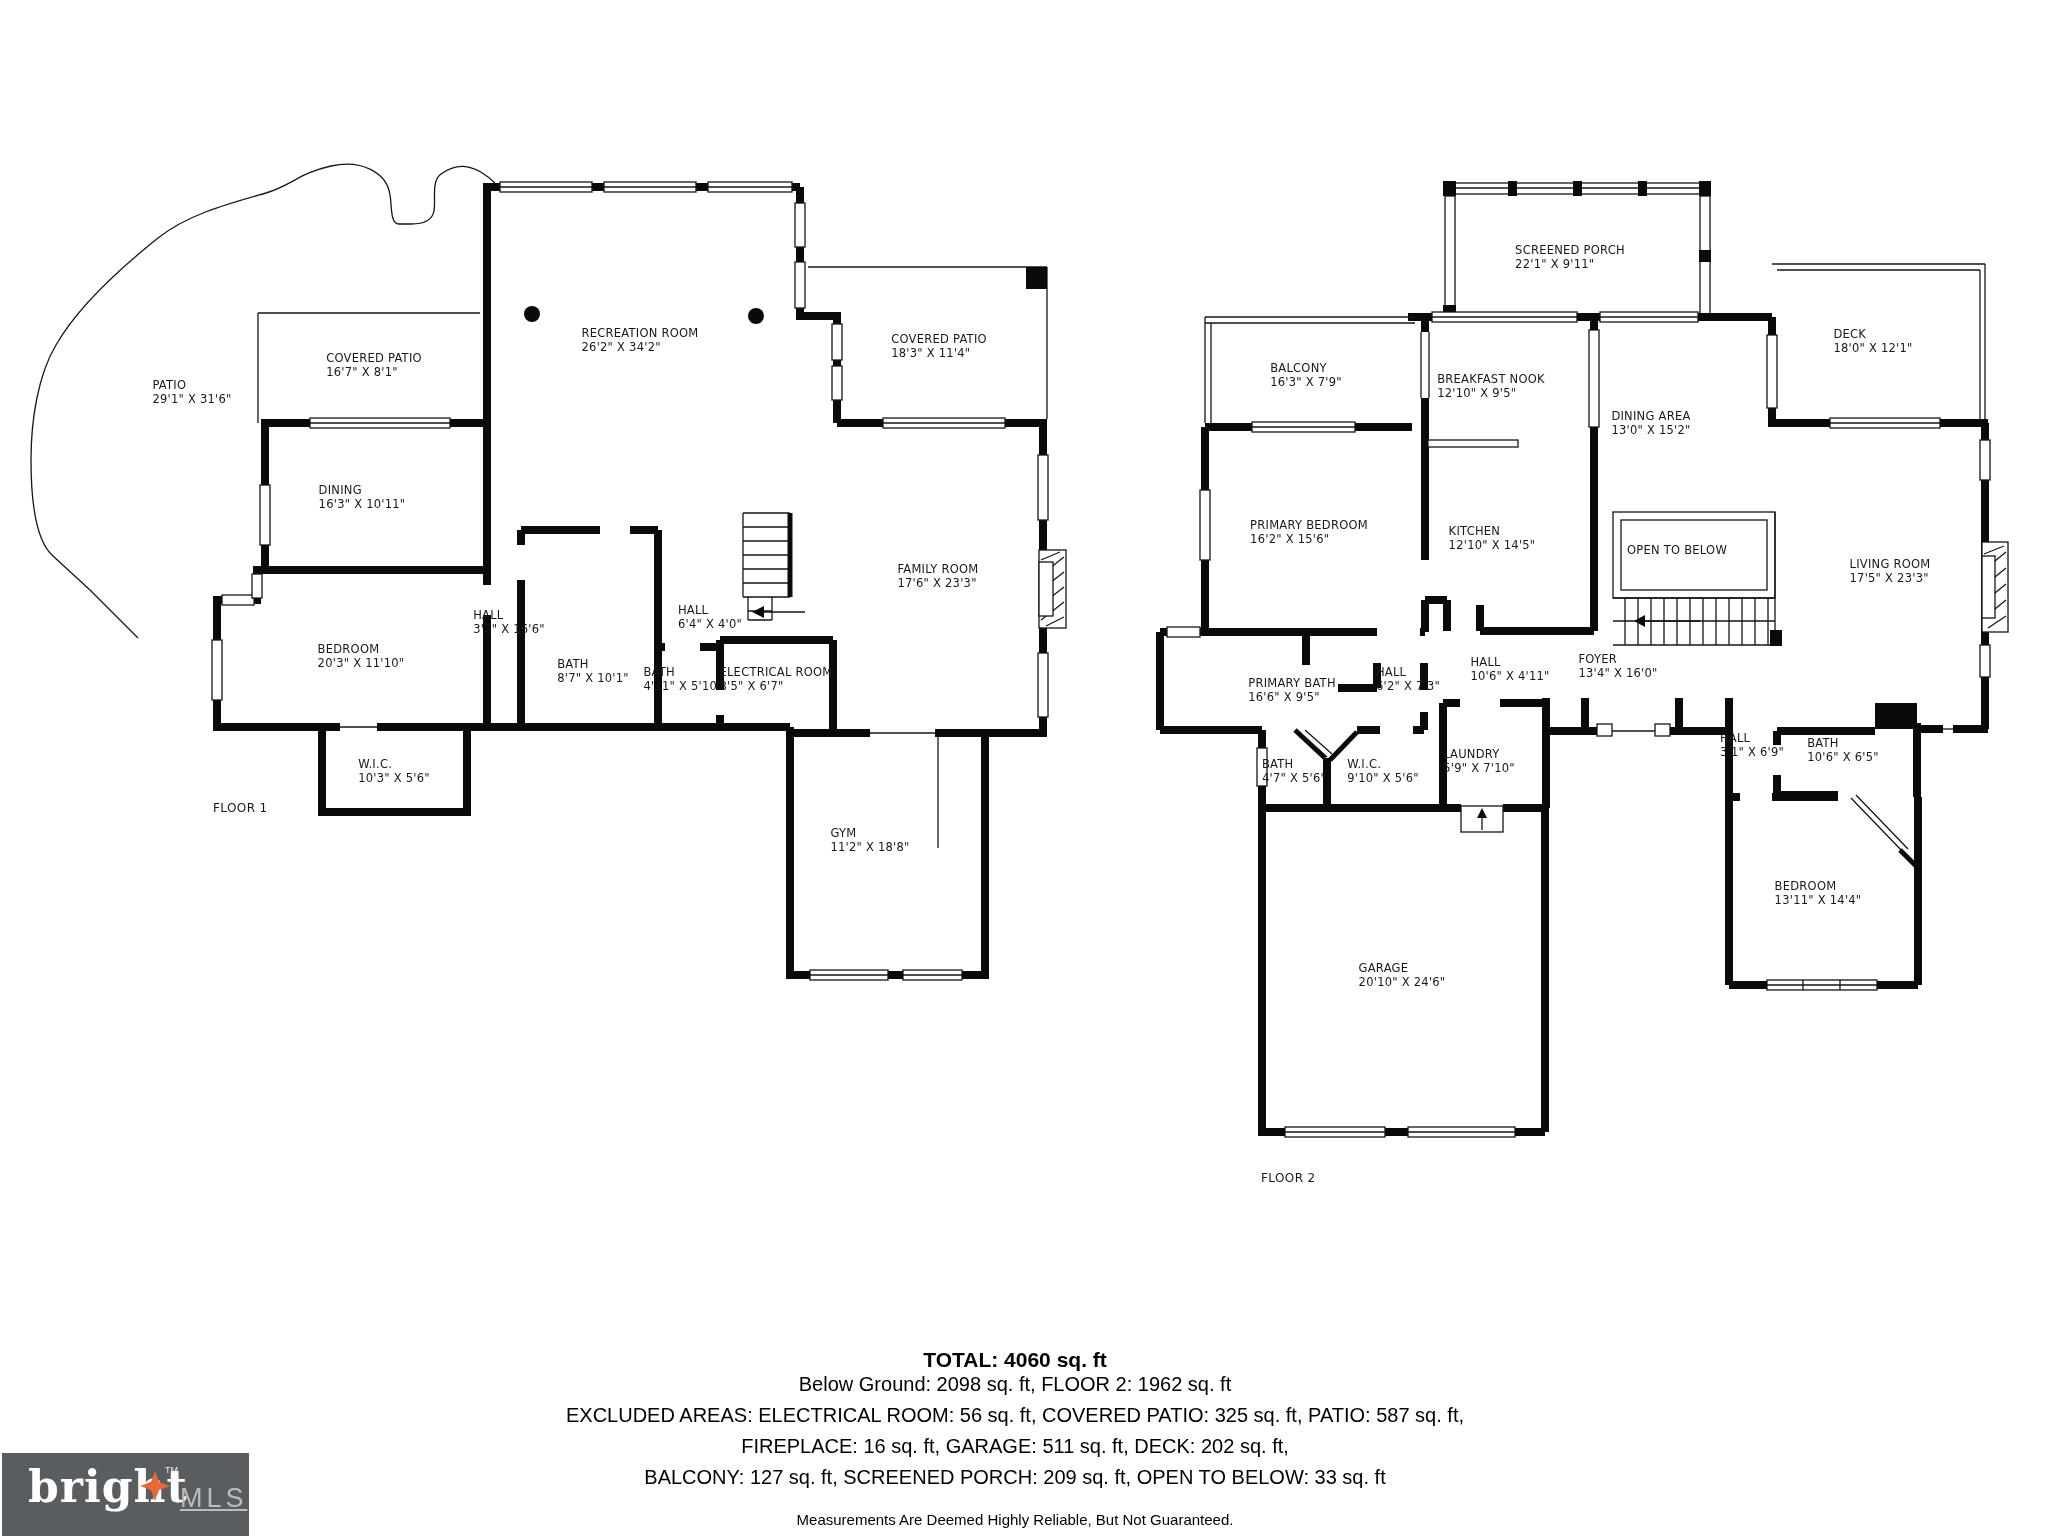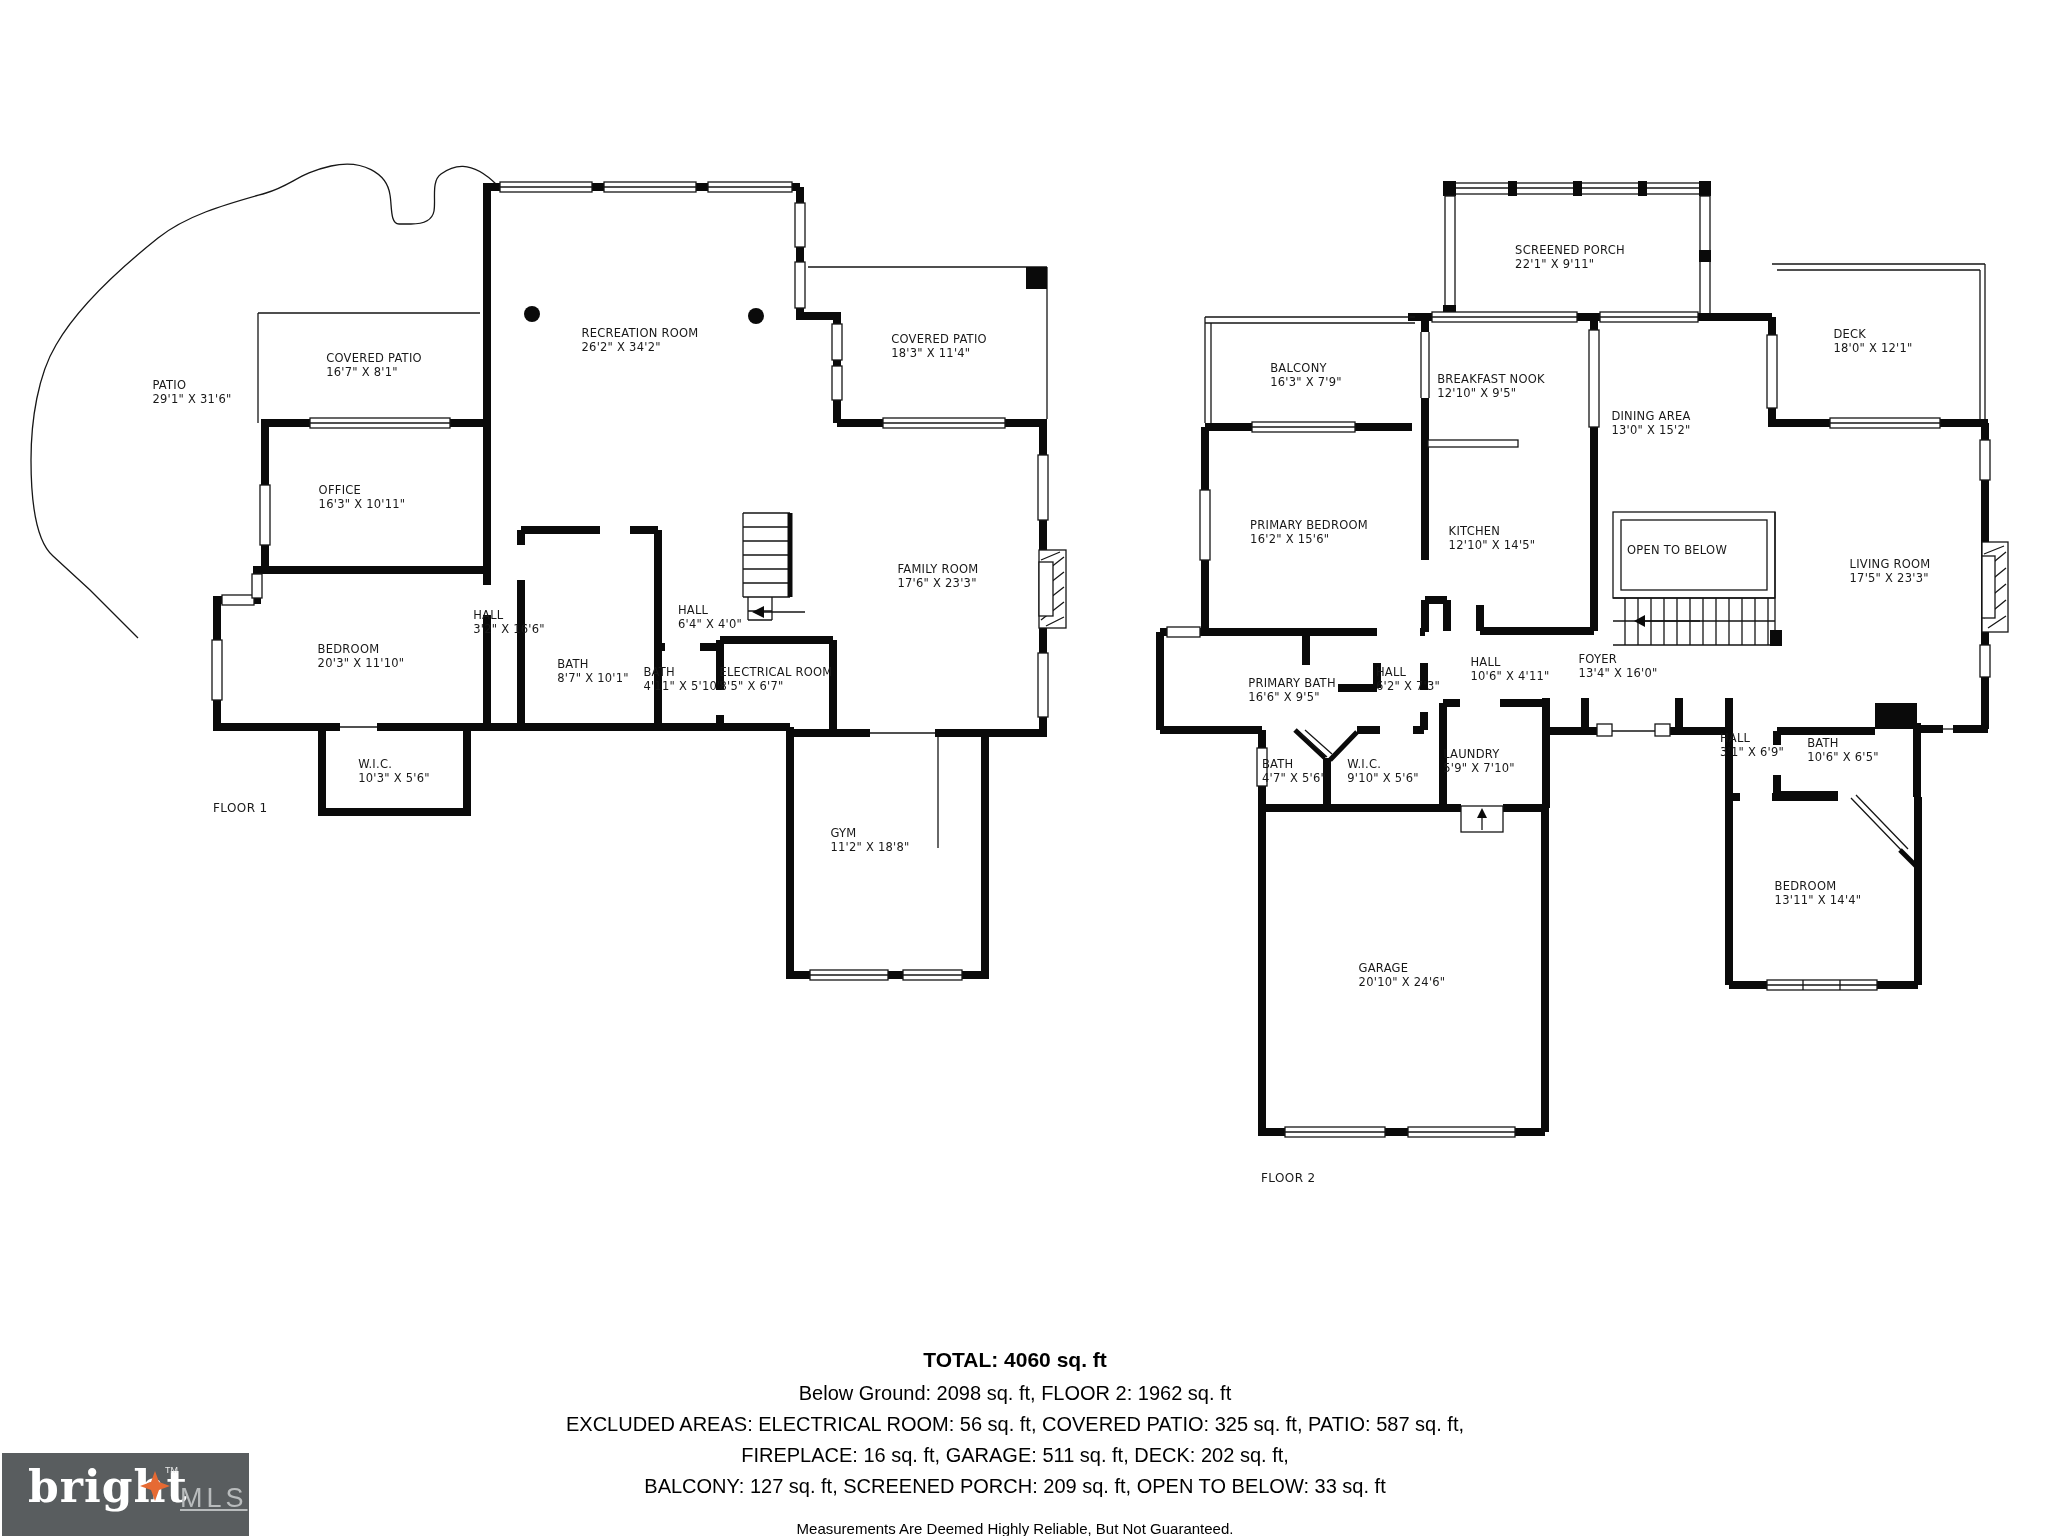--- a/index.html
+++ b/index.html
@@ -10,21 +10,21 @@
   .w5{stroke:#0a0a0a;stroke-width:5;fill:none;}
   .t{stroke:#161616;stroke-width:1.3;fill:none;}
   .wn{fill:#fff;stroke:#161616;stroke-width:1.3;}
   .blk{fill:#0a0a0a;stroke:none;}
   .lbl{position:absolute;transform:translate(-50%,-50%);text-align:left;
        font-size:11.5px;line-height:1.22;letter-spacing:.25px;white-space:nowrap;color:#181818;}
   .lbl span{display:block;}
   .floor-tag{position:absolute;transform:translate(0,-50%);font-size:12px;letter-spacing:.4px;color:#181818;white-space:nowrap;}
   .footer{position:absolute;left:0;top:1348px;width:2030px;text-align:center;
           font-family:"Liberation Sans",sans-serif;color:#000;}
-  .footer .total{font-size:21px;font-weight:bold;margin-bottom:10px;}
+  .footer .total{font-size:21px;font-weight:bold;margin-bottom:1px;}
   .footer .line{font-size:20px;margin-bottom:8px;}
   .footer .disclaimer{font-size:15px;margin-top:22px;}
   .logo{position:absolute;left:2px;top:1453px;width:247px;height:83px;background:#595d5f;}
   .logo .brand{position:absolute;left:26px;top:8px;font-family:"DejaVu Serif",serif;
                font-weight:bold;font-size:44px;color:#fff;letter-spacing:1px;}
   .logo .tm{position:absolute;left:163px;top:12px;font-size:9px;color:#e9eaea;font-family:"Liberation Sans",sans-serif;}
   .logo .mls{position:absolute;left:178px;top:30px;font-family:"Liberation Sans",sans-serif;
              font-size:27px;color:#b9bcbd;letter-spacing:4px;text-decoration:underline;}
   .logo svg{position:absolute;left:138px;top:18px;}
 </style>
@@ -231,21 +231,21 @@
 
 <div class="lbl" style="left:192px;top:392px">
       <span>PATIO</span>
       <span>29'1" X 31'6"</span>
     </div>
 <div class="lbl" style="left:374px;top:365px">
       <span>COVERED PATIO</span>
       <span>16'7" X 8'1"</span>
     </div>
 <div class="lbl" style="left:362px;top:497px">
-      <span>OFFICE</span>
+      <span>DINING</span>
       <span>16'3" X 10'11"</span>
     </div>
 <div class="lbl" style="left:361px;top:656px">
       <span>BEDROOM</span>
       <span>20'3" X 11'10"</span>
     </div>
 <div class="lbl" style="left:394px;top:771px">
       <span>W.I.C.</span>
       <span>10'3" X 5'6"</span>
     </div>

